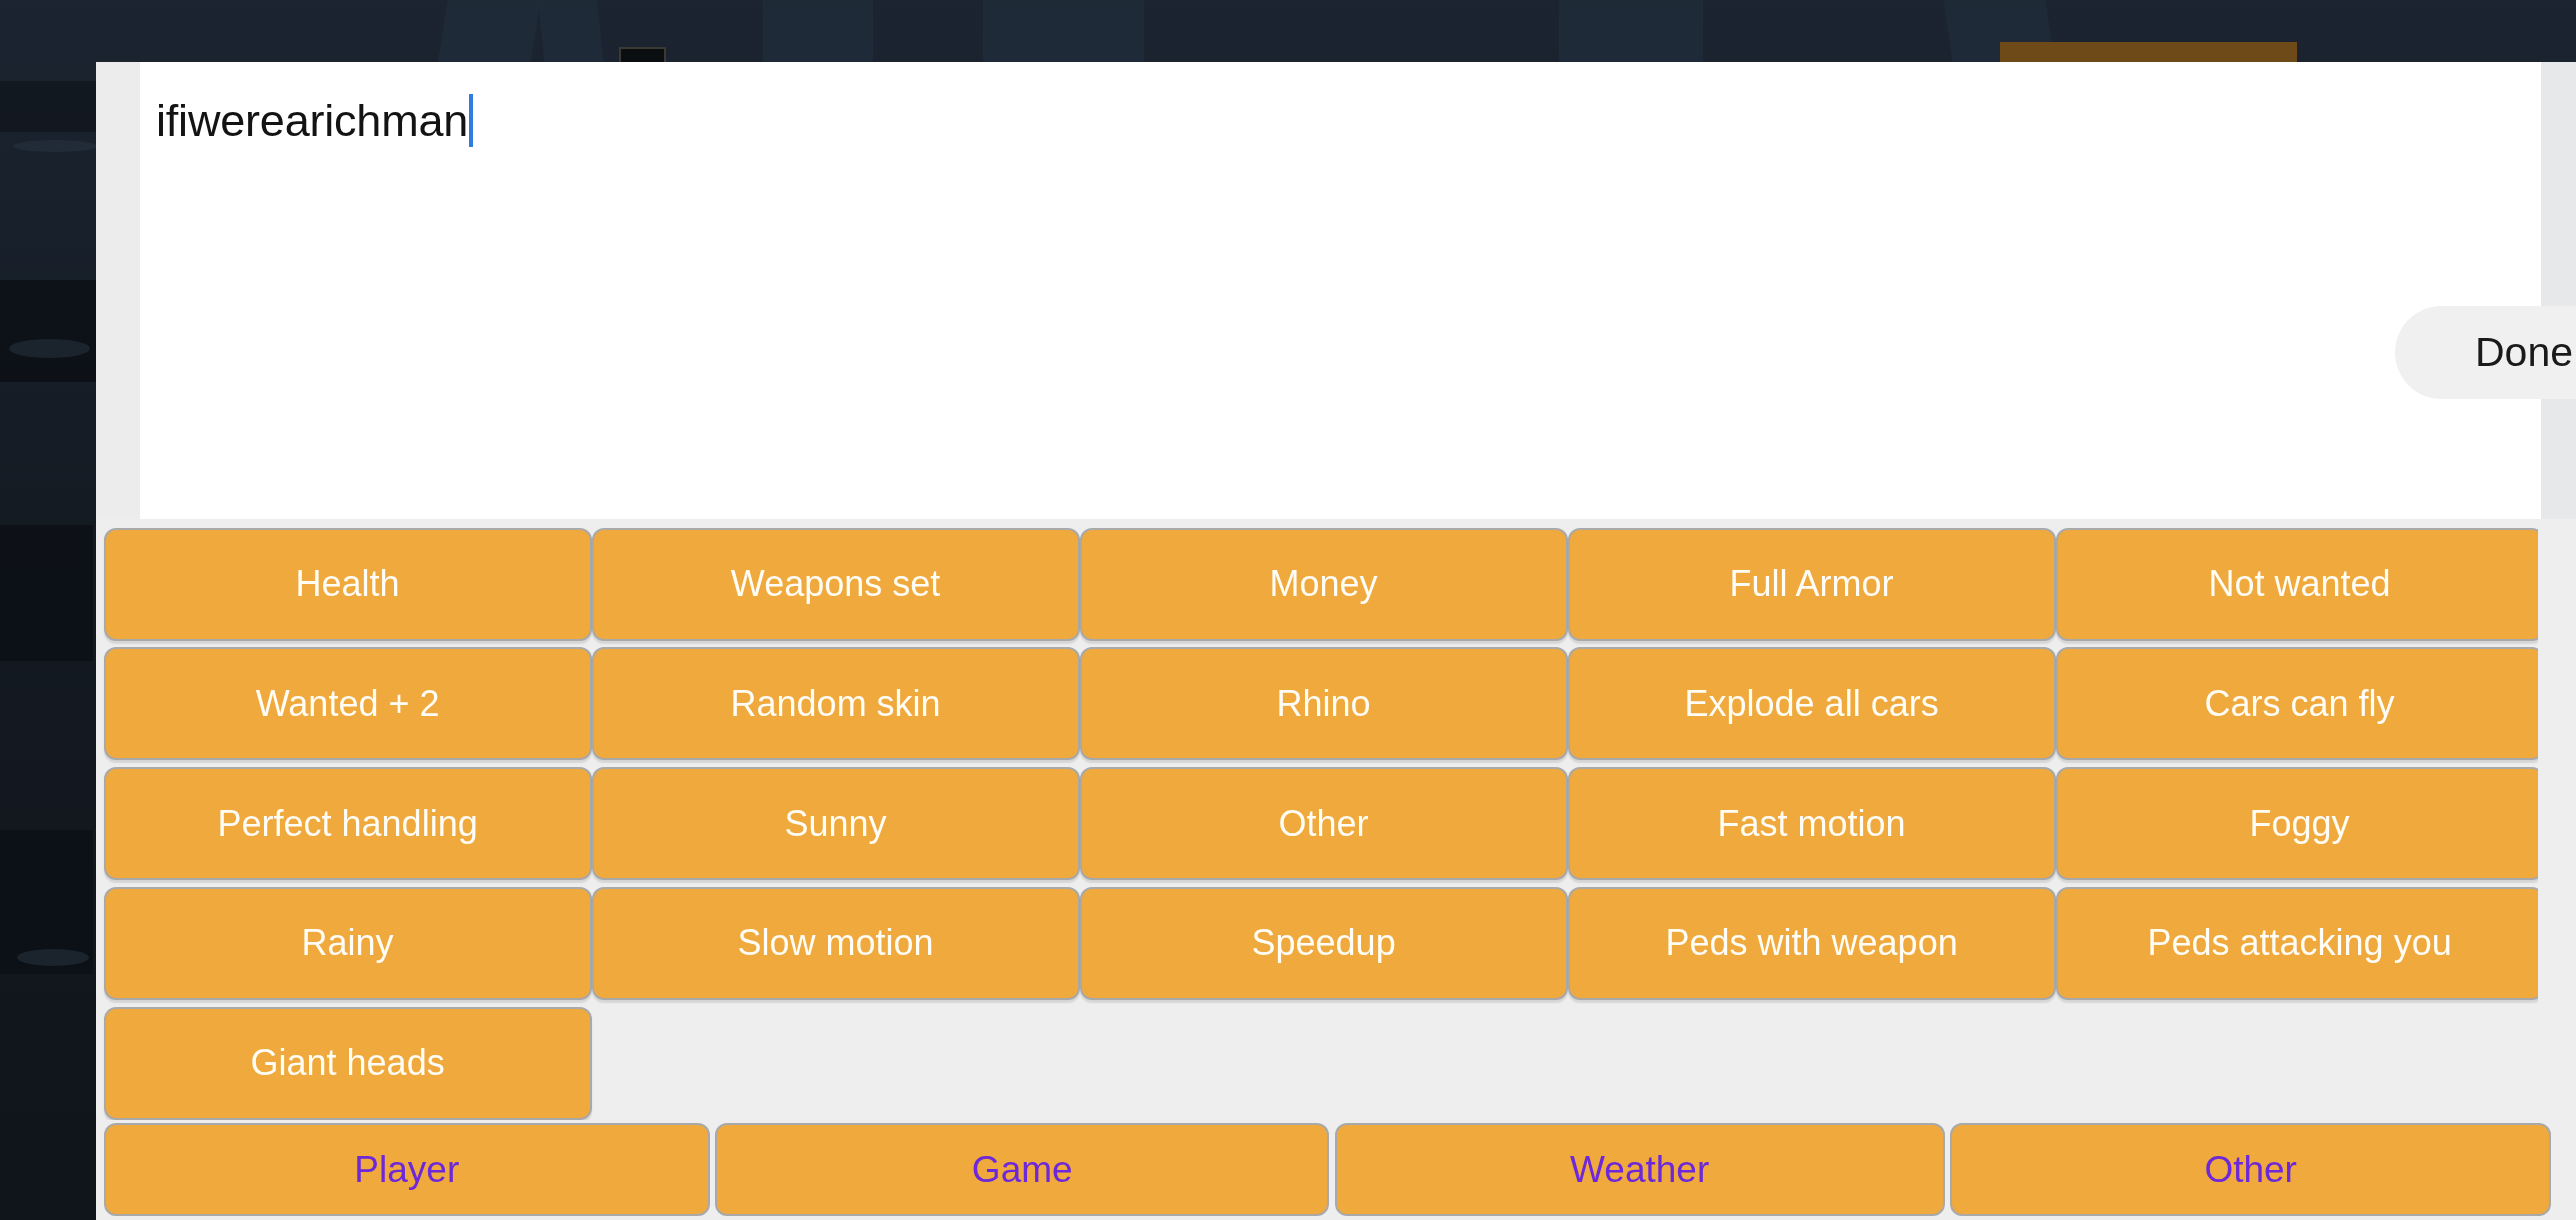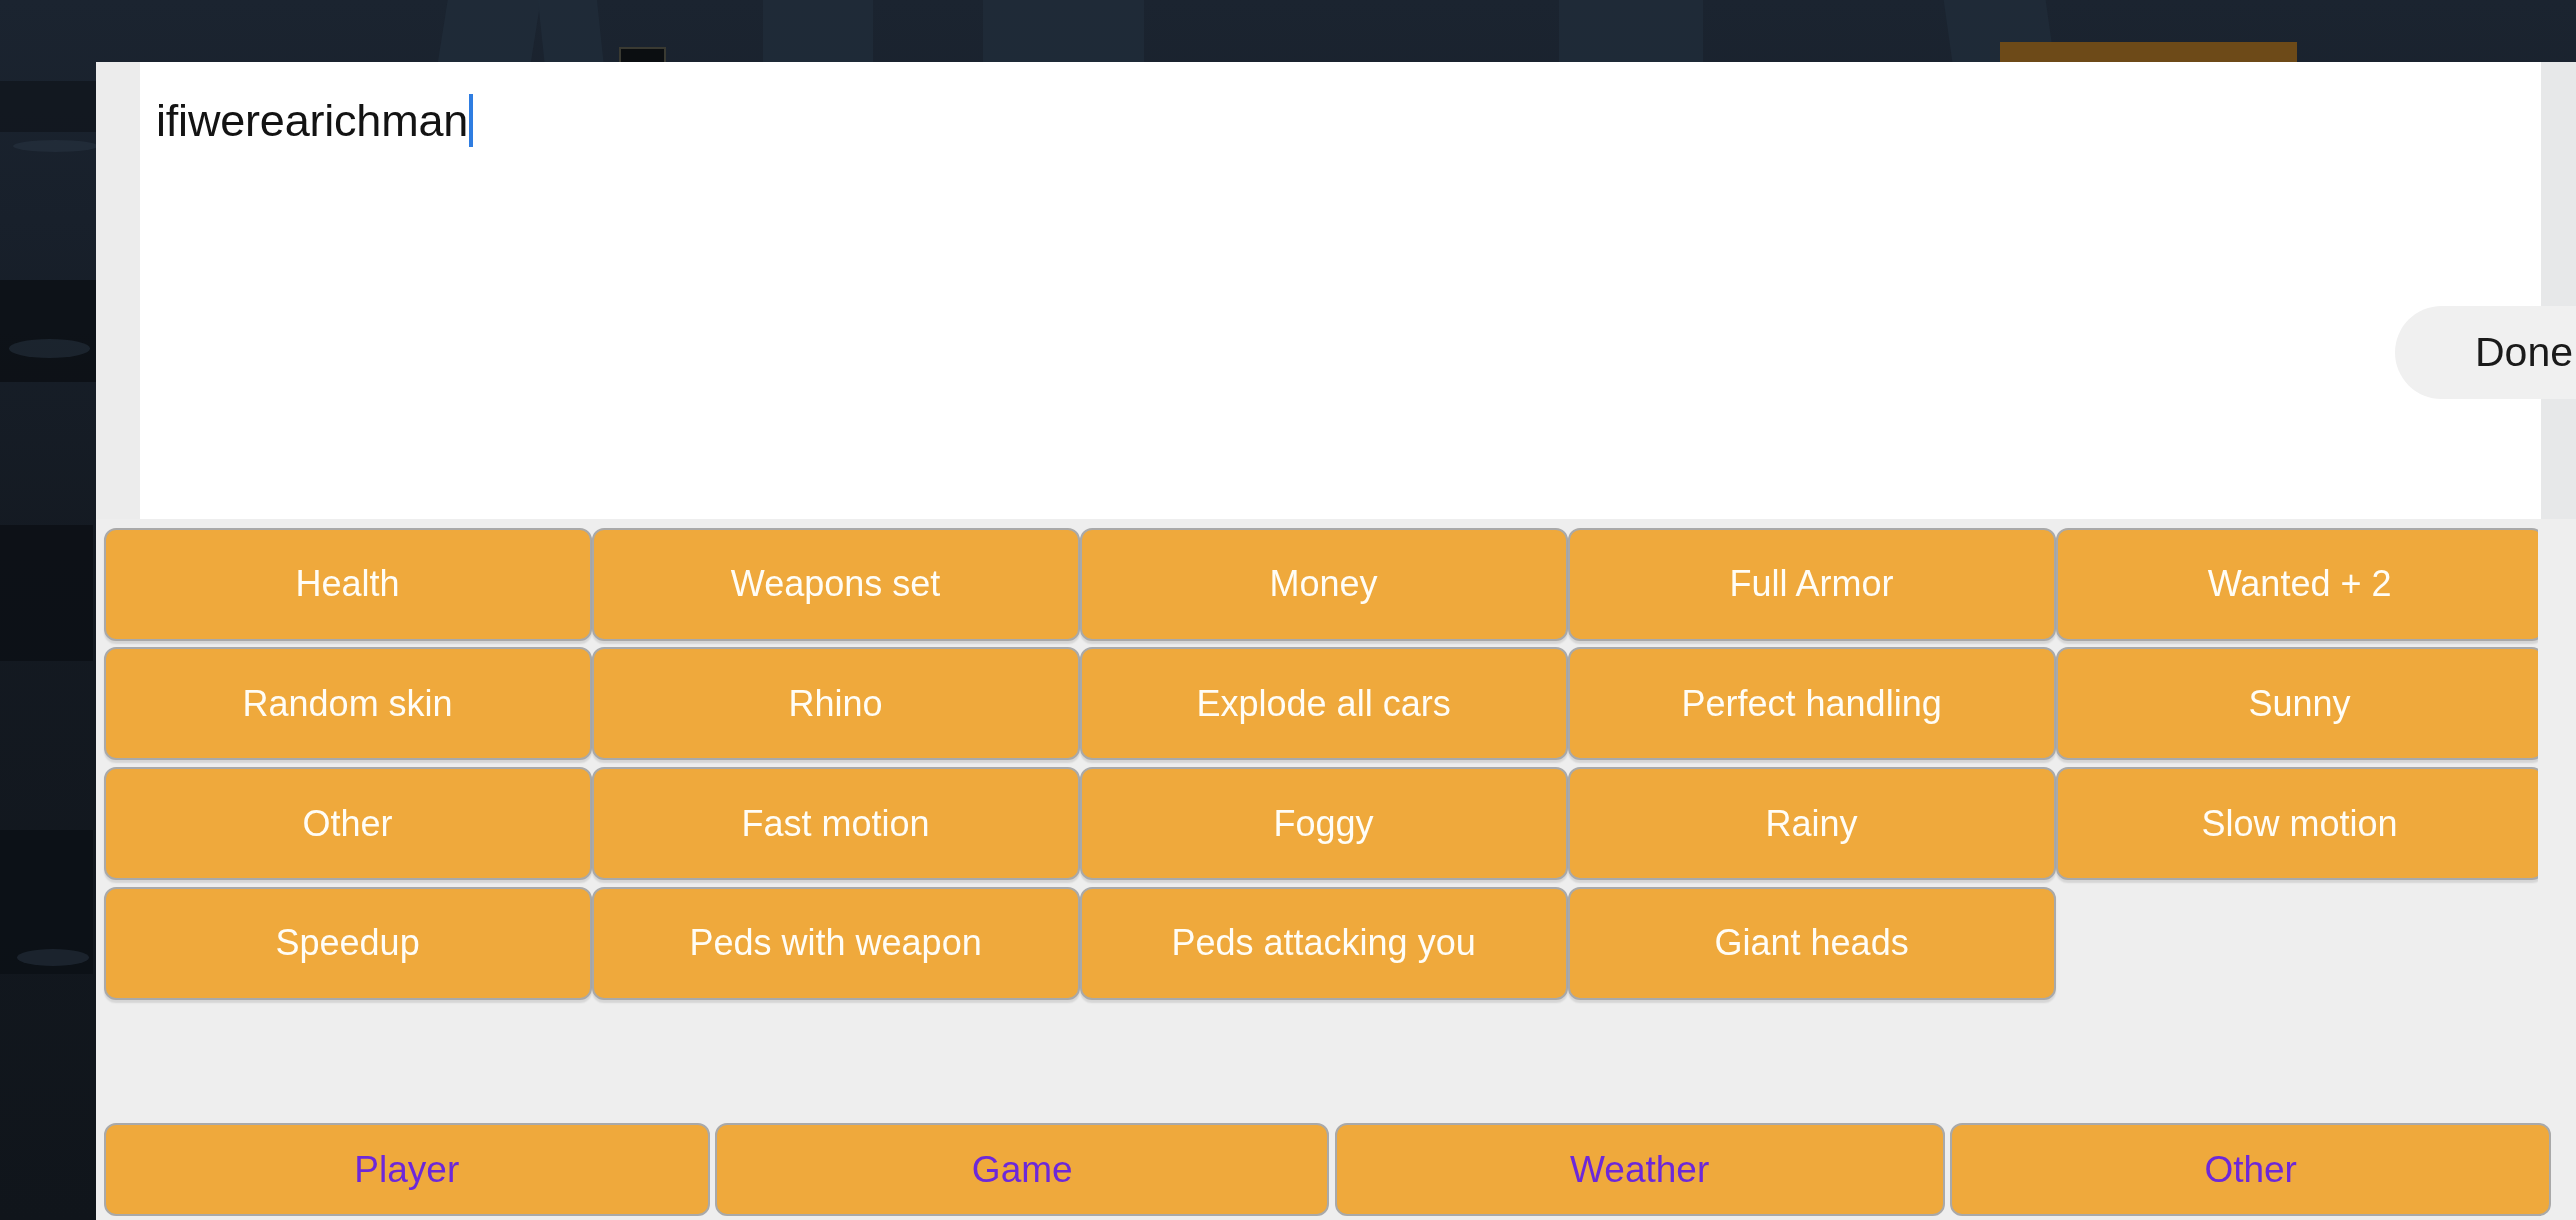--- a/index.html
+++ b/index.html
@@ -177,24 +177,26 @@
     </div>
     <div id="done-button">Done</div>
   </div>
 
   <div id="cheat-grid-area">
     <div id="cheat-grid">
       <div class="cheat-btn">Health</div>
       <div class="cheat-btn">Weapons set</div>
       <div class="cheat-btn">Money</div>
       <div class="cheat-btn">Full Armor</div>
+      <div class="cheat-btn">Not wanted</div>
       <div class="cheat-btn">Wanted + 2</div>
       <div class="cheat-btn">Random skin</div>
       <div class="cheat-btn">Rhino</div>
       <div class="cheat-btn">Explode all cars</div>
+      <div class="cheat-btn">Cars can fly</div>
       <div class="cheat-btn">Perfect handling</div>
       <div class="cheat-btn">Sunny</div>
       <div class="cheat-btn">Other</div>
       <div class="cheat-btn">Fast motion</div>
       <div class="cheat-btn">Foggy</div>
       <div class="cheat-btn">Rainy</div>
       <div class="cheat-btn">Slow motion</div>
       <div class="cheat-btn">Speedup</div>
       <div class="cheat-btn">Peds with weapon</div>
       <div class="cheat-btn">Peds attacking you</div>

